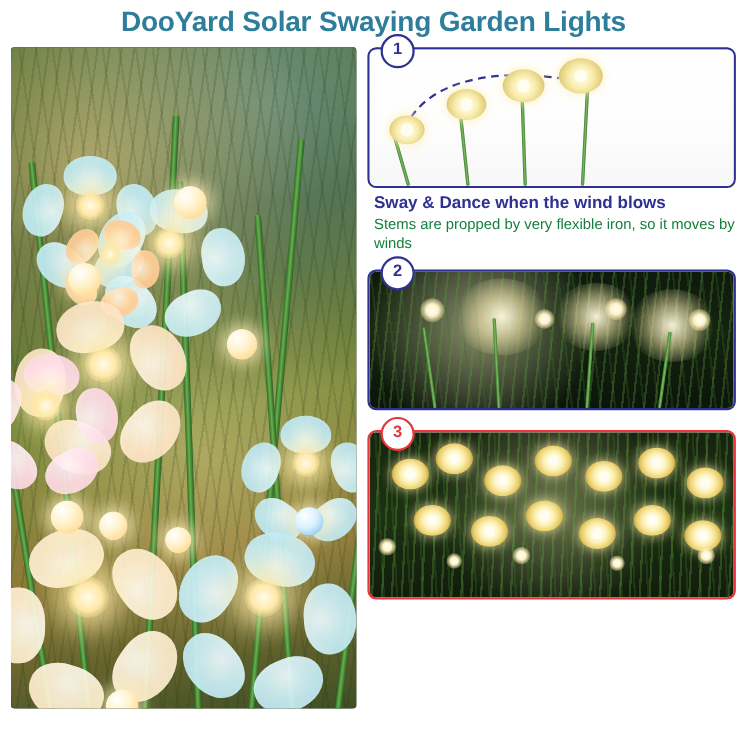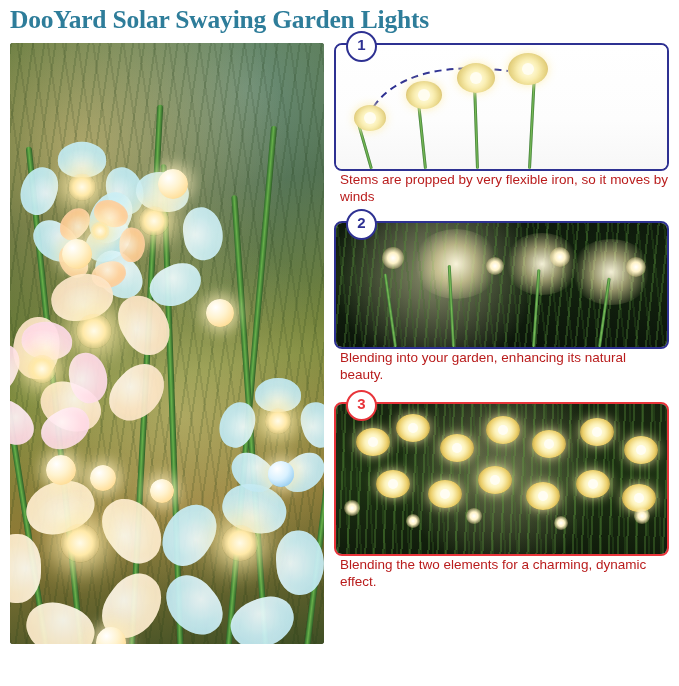--- a/index.html
+++ b/index.html
@@ -11,22 +11,21 @@
     height: 686px;
     background: #ffffff;
     font-family: "Liberation Sans", sans-serif;
     overflow: hidden;
     position: relative;
   }
 
   
   .header {
     padding: 6px 10px 0 10px;
-    text-align: left;
-    font-family: Liberation Serif, serif;
+    text-align: center;
   }
   .title-main {
     font-size: 25.5px;
     font-weight: bold;
     color: #2e7d9a;
     letter-spacing: -0.2px;
     line-height: 1.12;
     white-space: nowrap;
   }
   .title-sub {
@@ -165,21 +164,21 @@
     font-size: 15.5px;
     font-weight: bold;
     color: #2e3192;
     margin: 5px 0 1px 6px;
   }
   .feature.f3 .f-title {
     color: #e8343a;
   }
   .f-body {
     font-size: 13.5px;
-    color: #b91c1c;
+    color: #15803d;
     line-height: 1.28;
     margin: 0 0 0 6px;
   }
 
   
   .c1-bg {
     position: absolute;
     inset: 0;
     background: linear-gradient(180deg, #ffffff 0%, #fdfdfd 60%, #f7f7f7 100%);
   }
@@ -399,41 +398,41 @@
 
         <div class="mini-stem" style="left:88px;height:72px;transform:rotate(-6deg);"></div>
         <div class="mini-flower" style="left:70px;top:36px;width:36px;height:28px;"></div>
 
         <div class="mini-stem" style="left:140px;height:92px;transform:rotate(-2deg);"></div>
         <div class="mini-flower" style="left:121px;top:18px;width:38px;height:30px;"></div>
 
         <div class="mini-stem" style="left:192px;height:104px;transform:rotate(3deg);"></div>
         <div class="mini-flower" style="left:172px;top:8px;width:40px;height:32px;"></div>
       </div>
+      <div class="f-title">Sway &amp; Dance when the wind blows</div>
       <div class="f-body">Stems are propped by very flexible iron, so it moves by winds</div>
     </div>
 
     <div class="feature f2" style="margin-top:16px;">
       <div class="badge">2</div>
       <div class="feature-img">
         <div class="c2-bg"></div>
         <div class="c2-grass"></div>
         <div class="burst" style="left:76px;top:6px;width:88px;height:70px;"></div>
         <div class="burst" style="left:168px;top:10px;width:76px;height:62px;"></div>
         <div class="burst" style="left:234px;top:16px;width:82px;height:66px;"></div>
         <div class="glow" style="left:46px;top:24px;width:22px;height:22px;"></div>
         <div class="glow" style="left:150px;top:34px;width:18px;height:18px;"></div>
         <div class="glow" style="left:214px;top:24px;width:20px;height:20px;"></div>
         <div class="glow" style="left:290px;top:34px;width:20px;height:20px;"></div>
         <div class="mini-stem" style="left:58px;height:74px;transform:rotate(-8deg);"></div>
         <div class="mini-stem" style="left:116px;height:82px;transform:rotate(-3deg);"></div>
         <div class="mini-stem" style="left:196px;height:78px;transform:rotate(4deg);"></div>
         <div class="mini-stem" style="left:262px;height:70px;transform:rotate(8deg);"></div>
       </div>
-      <div class="f-body">Blending into your garden, enhancing its natural beauty.</div>
     </div>
 
     <div class="feature f3" style="margin-top:18px;">
       <div class="badge">3</div>
       <div class="feature-img">
         <div class="c3-bg"></div>
         <div class="c3-grass"></div>
 
         <div class="yflower" style="left:20px;top:24px;"></div>
         <div class="yflower" style="left:60px;top:10px;"></div>
@@ -448,17 +447,16 @@
         <div class="yflower" style="left:190px;top:78px;"></div>
         <div class="yflower" style="left:240px;top:66px;"></div>
         <div class="yflower" style="left:286px;top:80px;"></div>
 
         <div class="glow" style="left:8px;top:96px;width:16px;height:16px;"></div>
         <div class="glow" style="left:70px;top:110px;width:14px;height:14px;"></div>
         <div class="glow" style="left:130px;top:104px;width:16px;height:16px;"></div>
         <div class="glow" style="left:218px;top:112px;width:14px;height:14px;"></div>
         <div class="glow" style="left:298px;top:104px;width:16px;height:16px;"></div>
       </div>
-      <div class="f-body">Blending the two elements for a charming, dynamic effect.</div>
     </div>
 
   </div>
 </div>
 
 </body></html>

